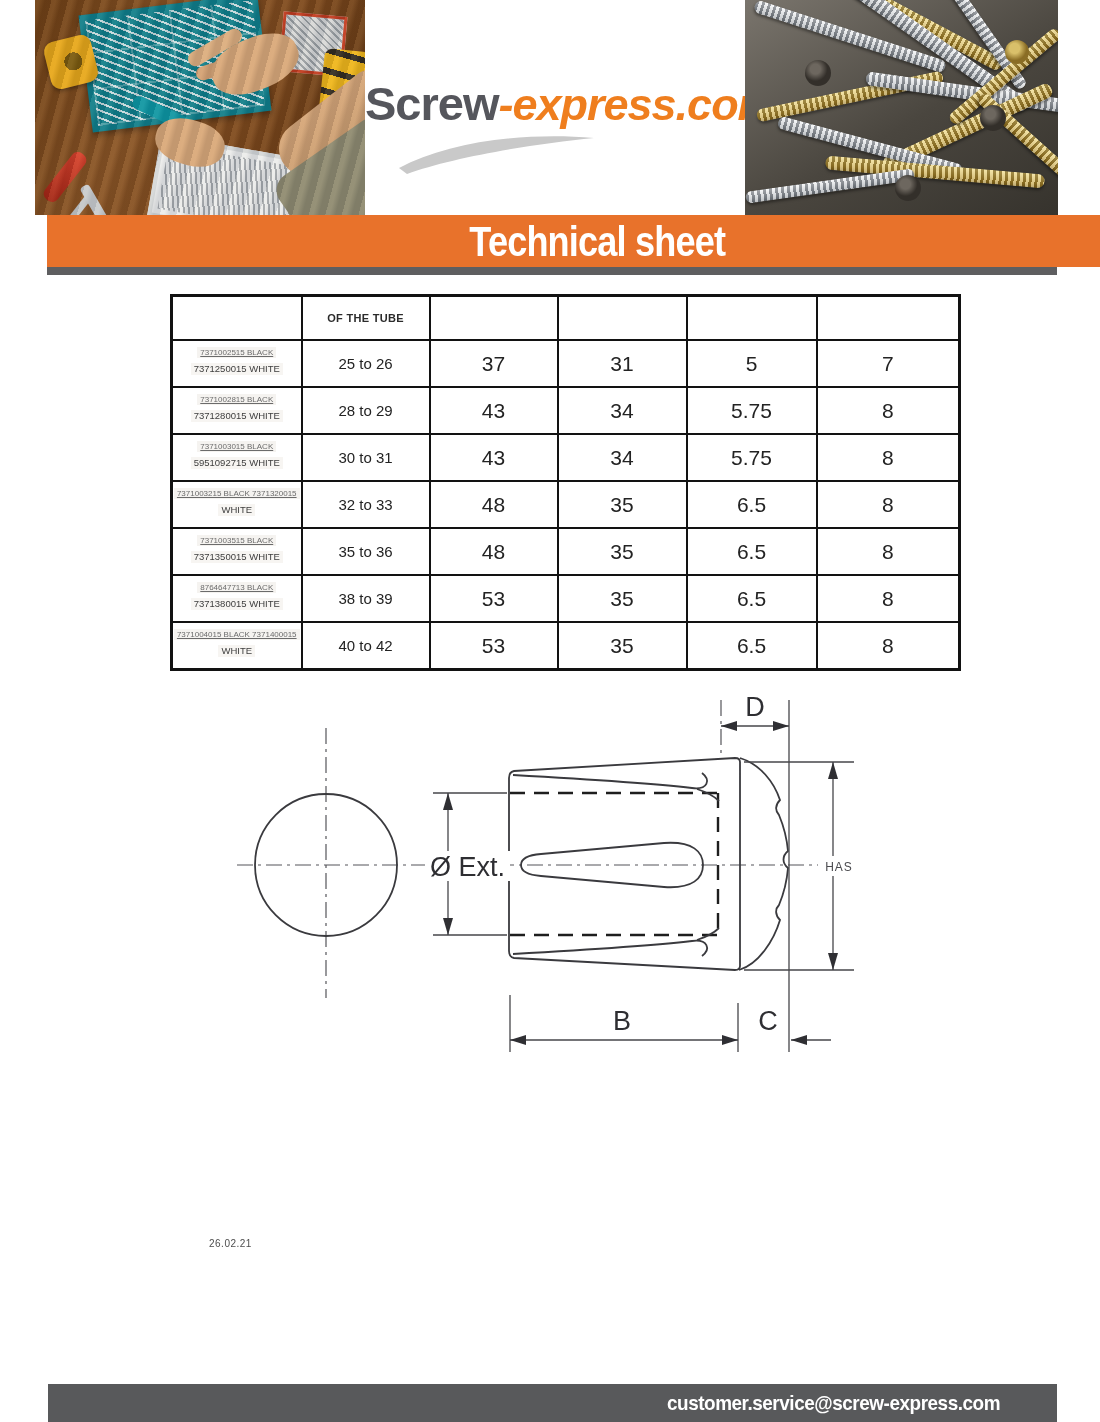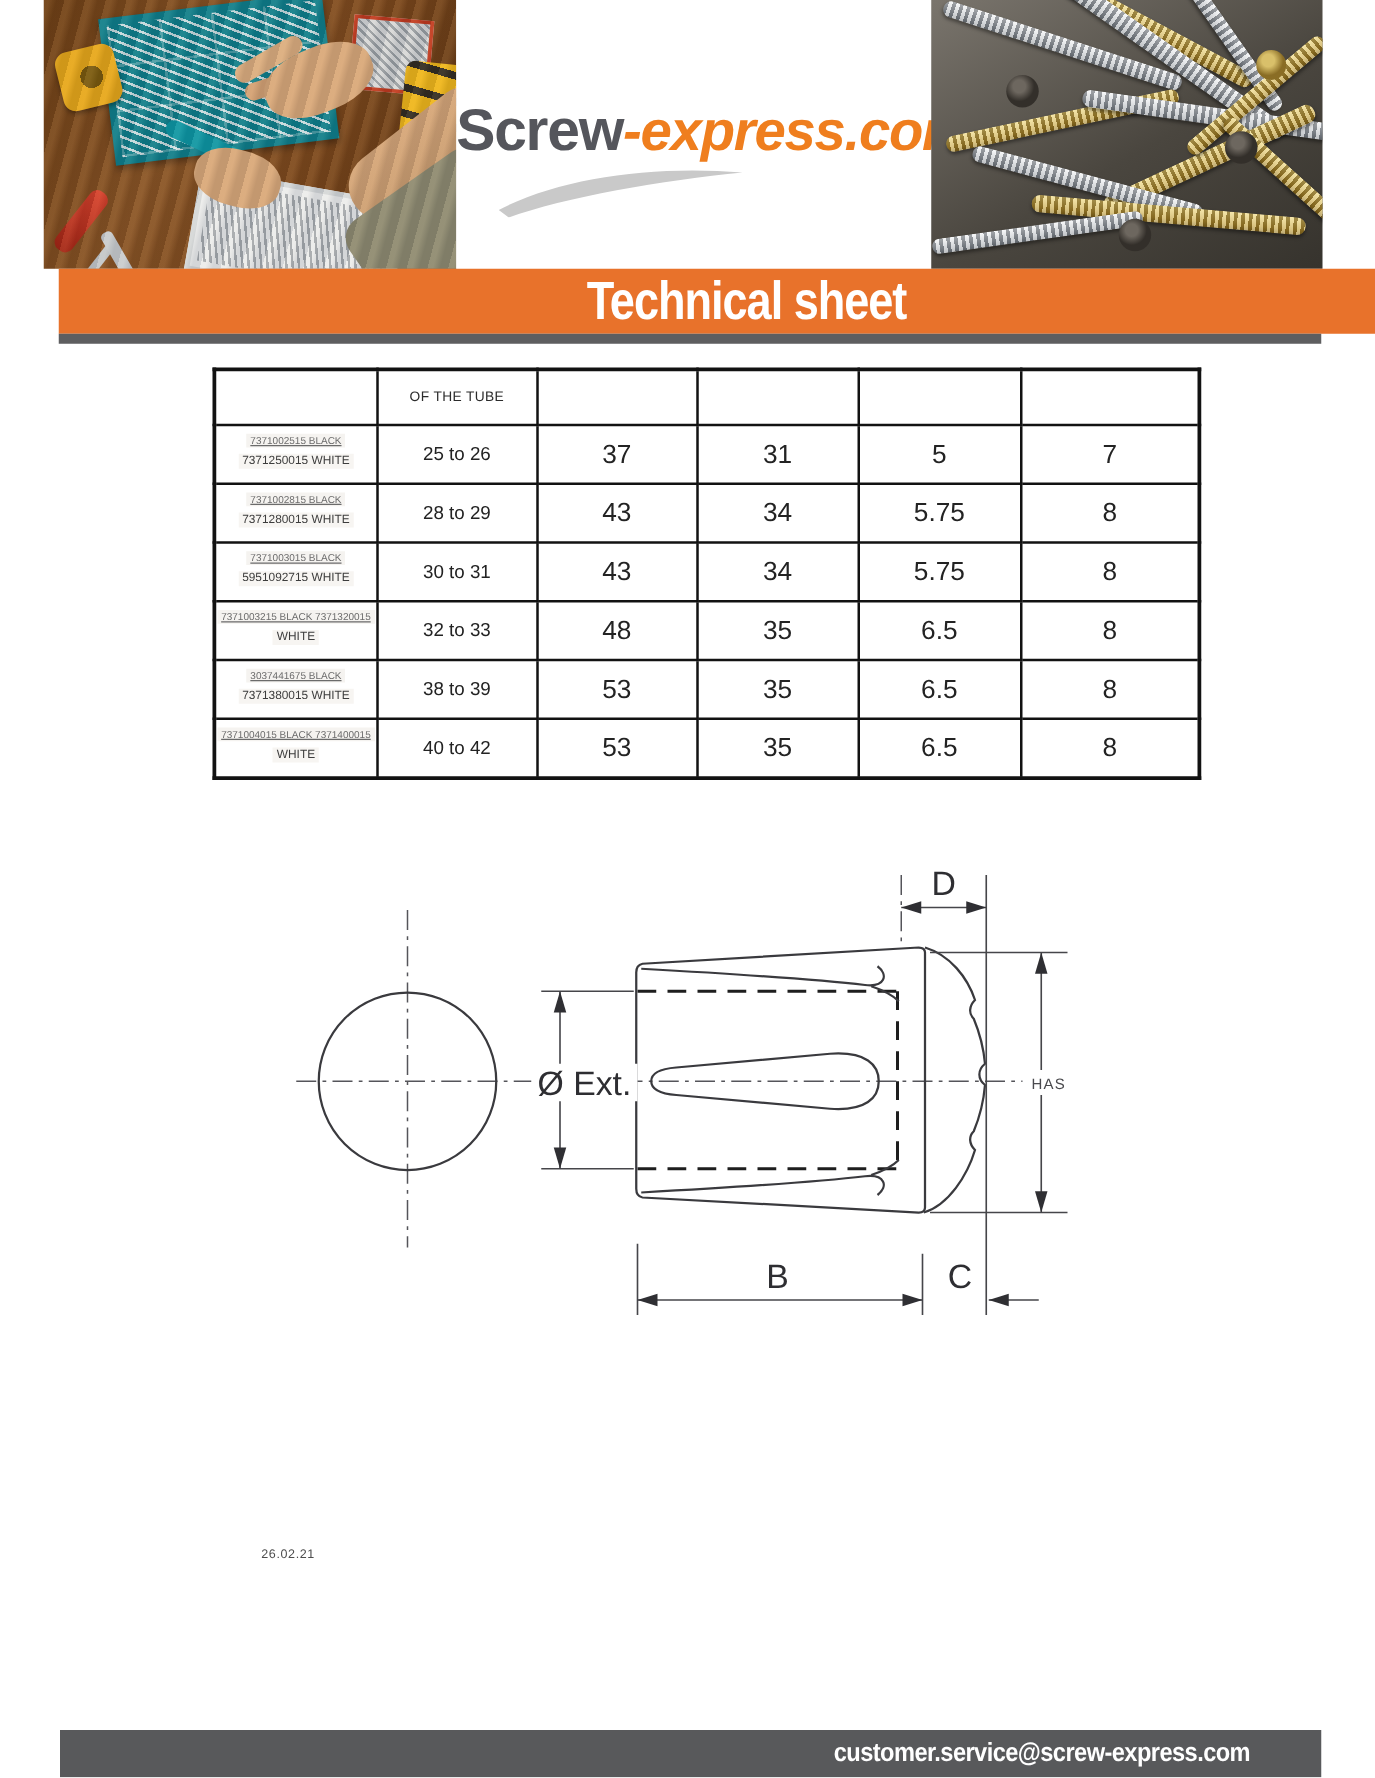--- a/index.html
+++ b/index.html
@@ -35,21 +35,21 @@
           display:flex;align-items:center;justify-content:center;}
   .banner span{display:inline-block;color:#fff;font-size:43px;font-weight:700;letter-spacing:-1px;
           transform:scaleX(.84);transform-origin:center;}
   .banner-strip{position:absolute;left:47px;top:267px;width:1010px;height:8px;background:#5E5E60;}
 
   
   .spec-table{position:absolute;left:170px;top:294px;border-collapse:collapse;table-layout:fixed;
           background:#fff;border:3px solid #121212;}
   .spec-table th,.spec-table td{border:2px solid #121212;text-align:center;vertical-align:middle;
           padding:0;color:#232323;}
-  .spec-table th{height:42px;font-size:11px;font-weight:400;letter-spacing:.3px;color:#2b2b2b;margin-left:42px;}
+  .spec-table th{height:42px;font-size:11px;font-weight:700;letter-spacing:.3px;color:#2b2b2b;margin-left:42px;}
   .spec-table td{height:45px;}
   .num-cell{font-size:21px;color:#2e2e2e;}
   .tube-cell{font-size:15px;color:#2e2e2e;}
   .code-cell{font-size:8px;}
   .code1{font-size:8px;color:#6b6b6b;margin:0 auto;width:fit-content;background:#f5f3f0;padding:0 3px;line-height:11px;text-decoration:underline;}
   .code2{font-size:9.5px;color:#3d3d3d;margin:5px auto;width:fit-content;background:#f7f5f2;padding:0 3px;line-height:12px;}
 
   
   .drawing{position:absolute;left:180px;top:690px;}
   .dline{stroke:#46464a;stroke-width:1.3;fill:none;}
@@ -190,21 +190,32 @@
             <div class="code2">WHITE</div>
           </td>
           <td class="tube-cell">32 to 33</td>
           <td class="num-cell">48</td>
           <td class="num-cell">35</td>
           <td class="num-cell">6.5</td>
           <td class="num-cell">8</td>
         </tr>
         <tr>
           <td class="code-cell">
-            <div class="code1">3037441675 BLACK</div>
+            <div class="code1">7371003515 BLACK</div>
+            <div class="code2">7371350015 WHITE</div>
+          </td>
+          <td class="tube-cell">35 to 36</td>
+          <td class="num-cell">48</td>
+          <td class="num-cell">35</td>
+          <td class="num-cell">6.5</td>
+          <td class="num-cell">8</td>
+        </tr>
+        <tr>
+          <td class="code-cell">
+            <div class="code1">8764647713 BLACK</div>
             <div class="code2">7371380015 WHITE</div>
           </td>
           <td class="tube-cell">38 to 39</td>
           <td class="num-cell">53</td>
           <td class="num-cell">35</td>
           <td class="num-cell">6.5</td>
           <td class="num-cell">8</td>
         </tr>
         <tr>
           <td class="code-cell">

